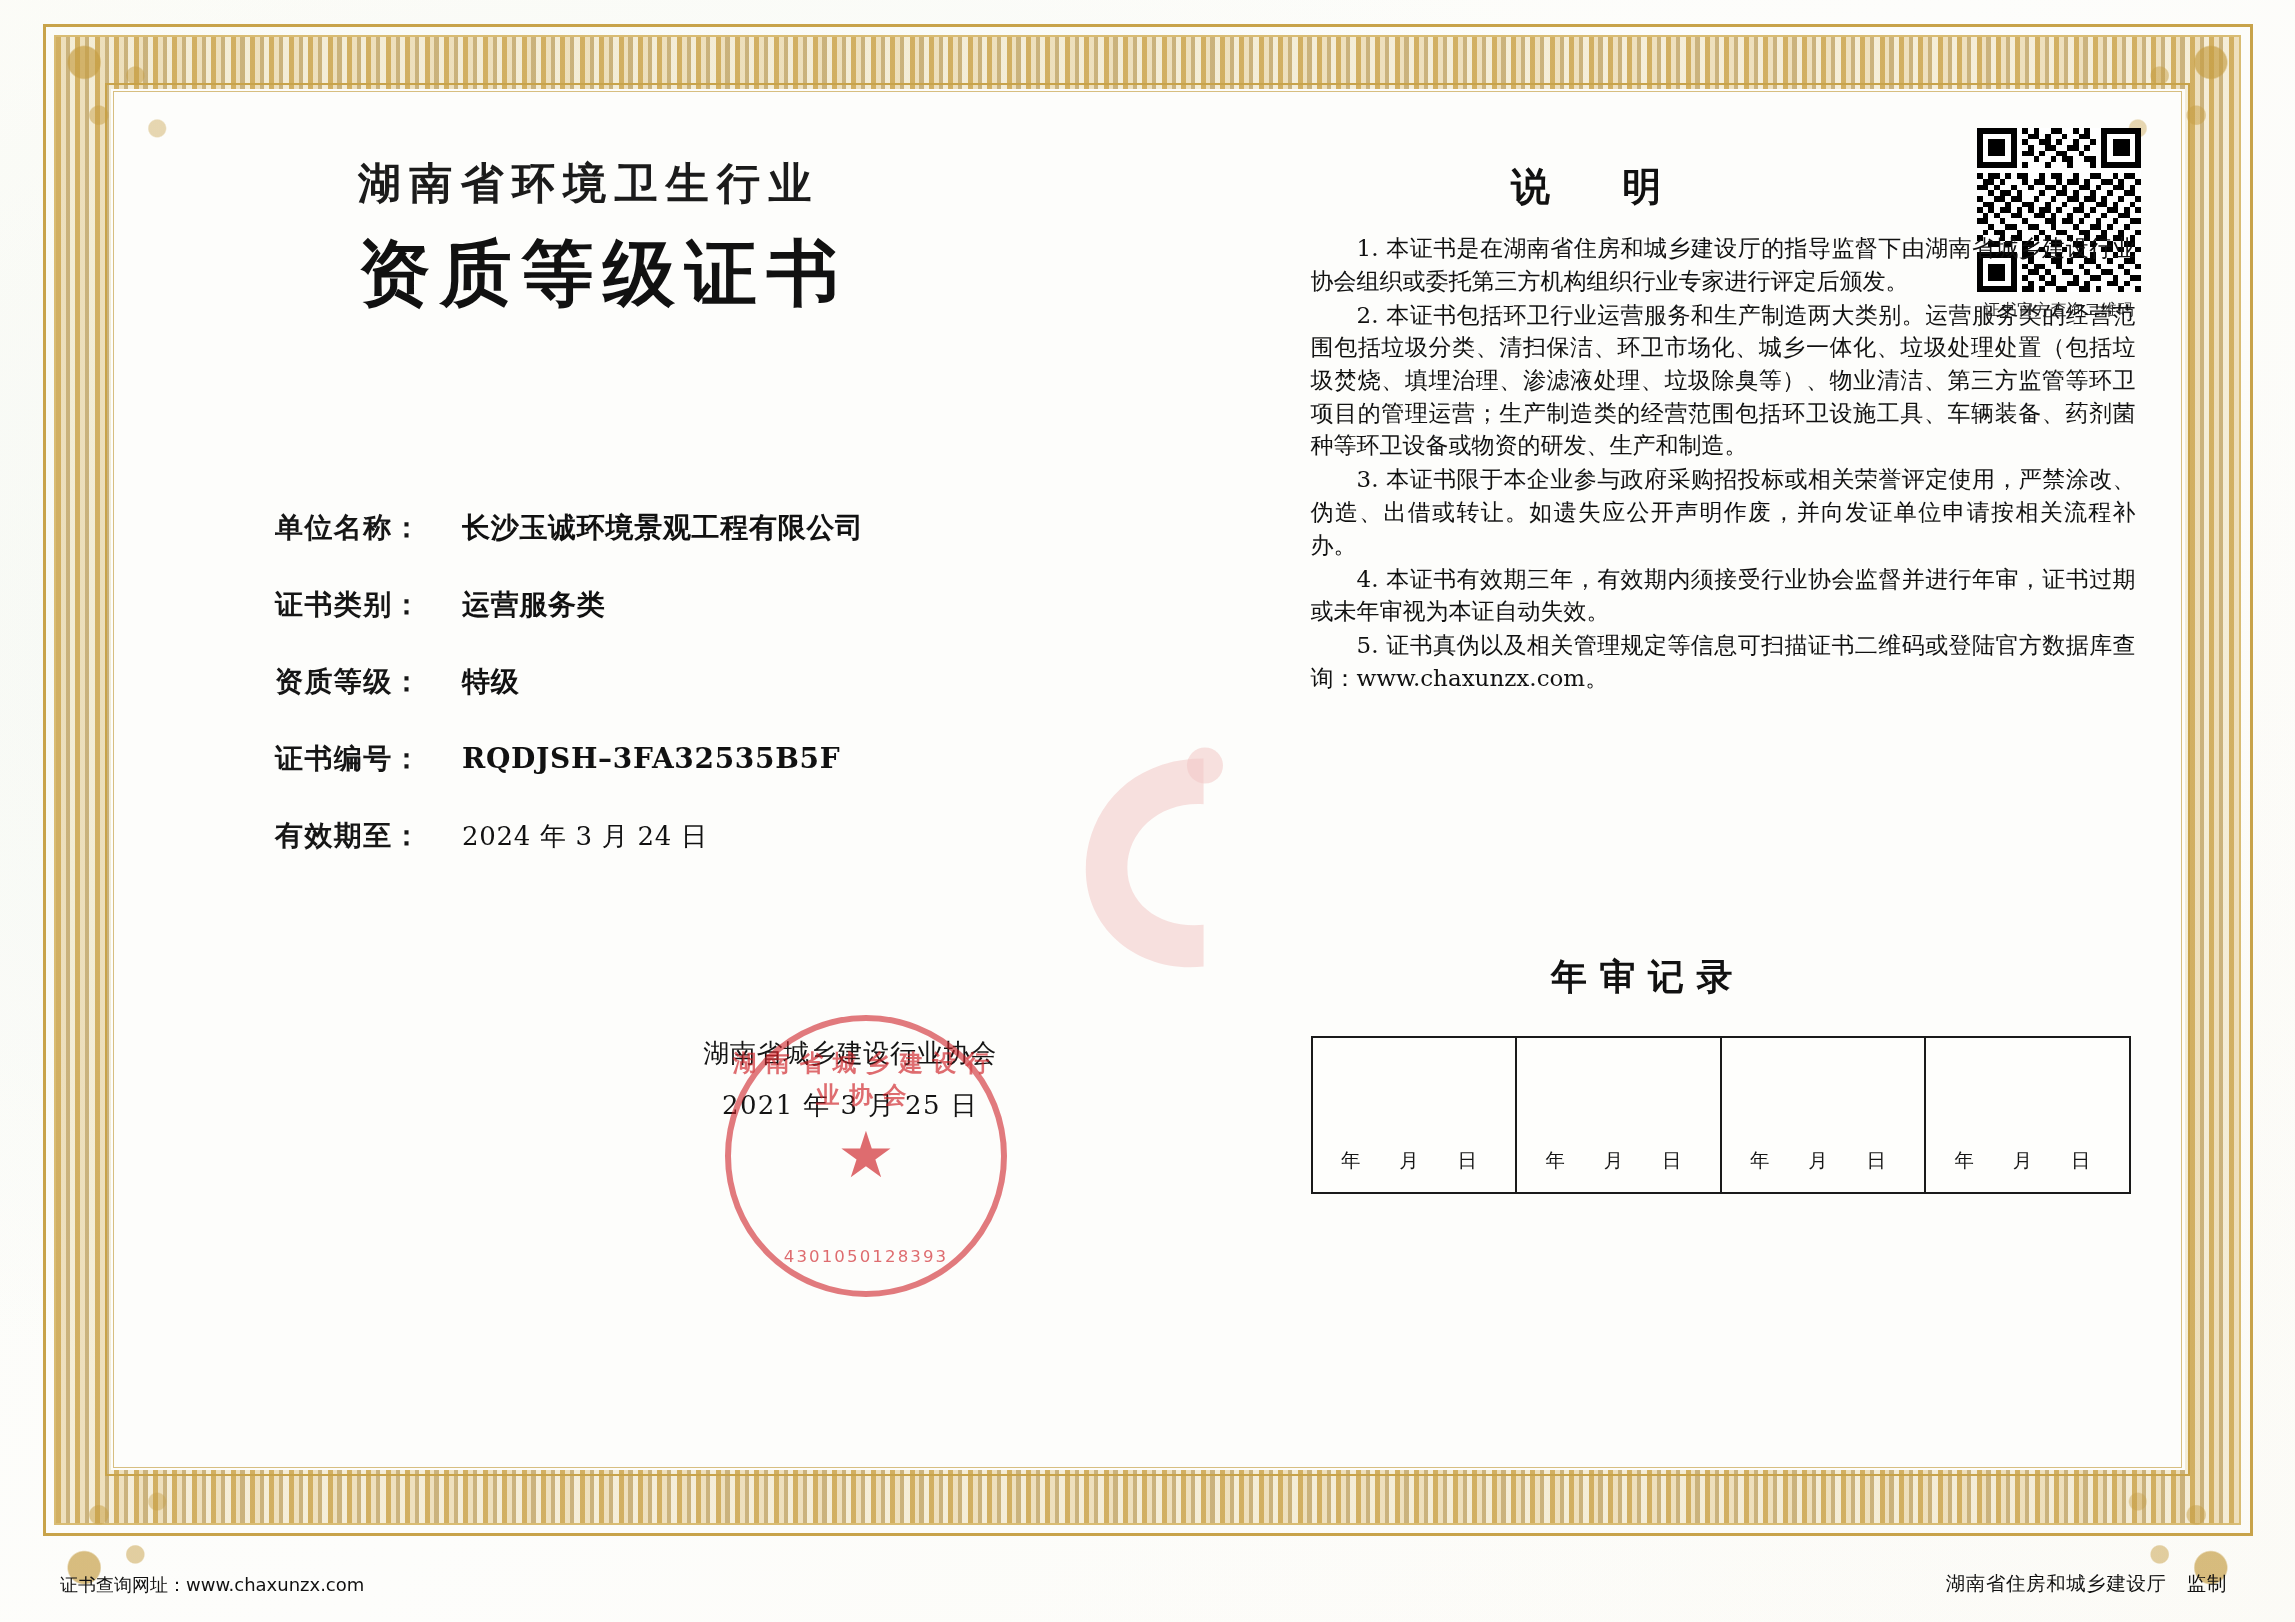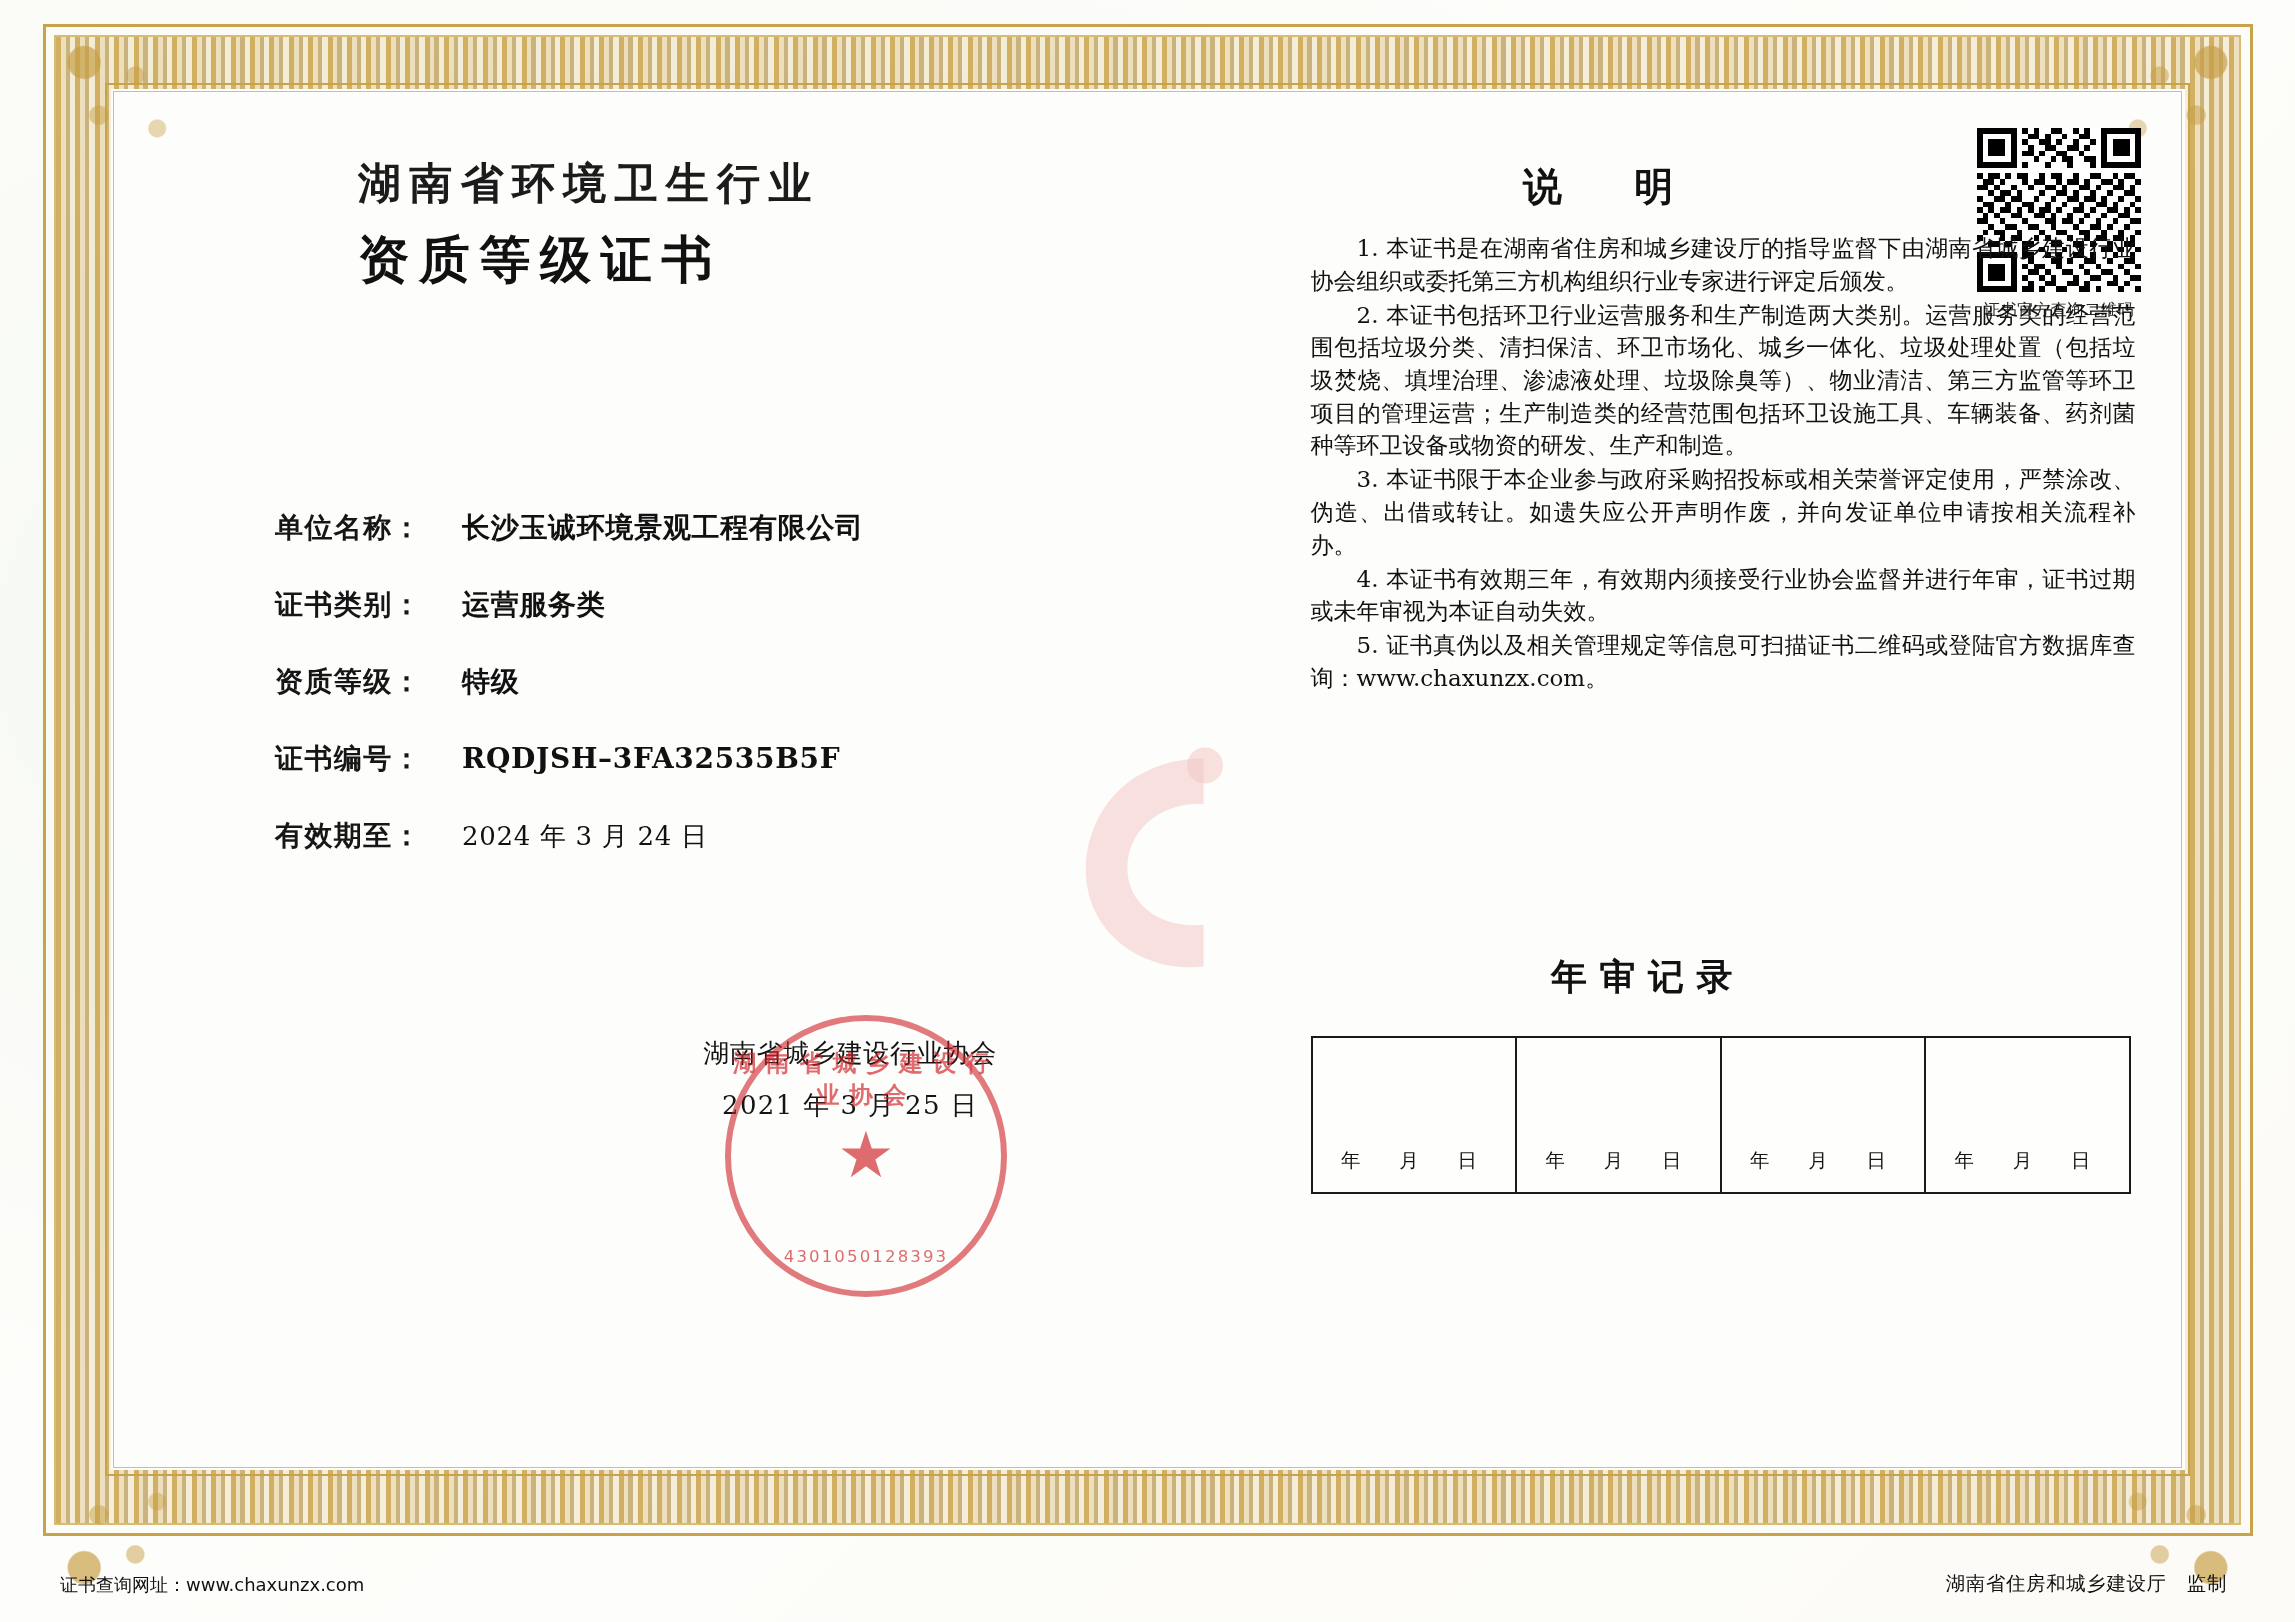--- a/index.html
+++ b/index.html
@@ -128,21 +128,21 @@
   }
   .title-line1 {
     font-family: "DejaVu Serif", serif;
     font-size: 43px;
     font-weight: bold;
     letter-spacing: 8.3px;
     color: #1b1b1b;
   }
   .title-line2 {
     font-family: "DejaVu Serif", serif;
-    font-size: 51px;
+    font-size: 72px;
     font-weight: bold;
     letter-spacing: 9.7px;
     color: #111111;
     margin-top: 12.5px;
   }
 
   .fields {
     position: absolute;
     left: 160px;
     top: 416px;
@@ -244,21 +244,21 @@
   
   .right-col {
     position: absolute;
     left: 1179px;
     top: 0;
     width: 853px;
     height: 1373px;
   }
   .notes-title {
     position: absolute;
-    left: 229px;
+    left: 217px;
     top: 67px;
     font-family: "DejaVu Serif", serif;
     font-size: 39px;
     font-weight: bold;
     letter-spacing: 16.6px;
     color: #111111;
   }
   .qr-wrap {
     position: absolute;
     right: 1.4px;

